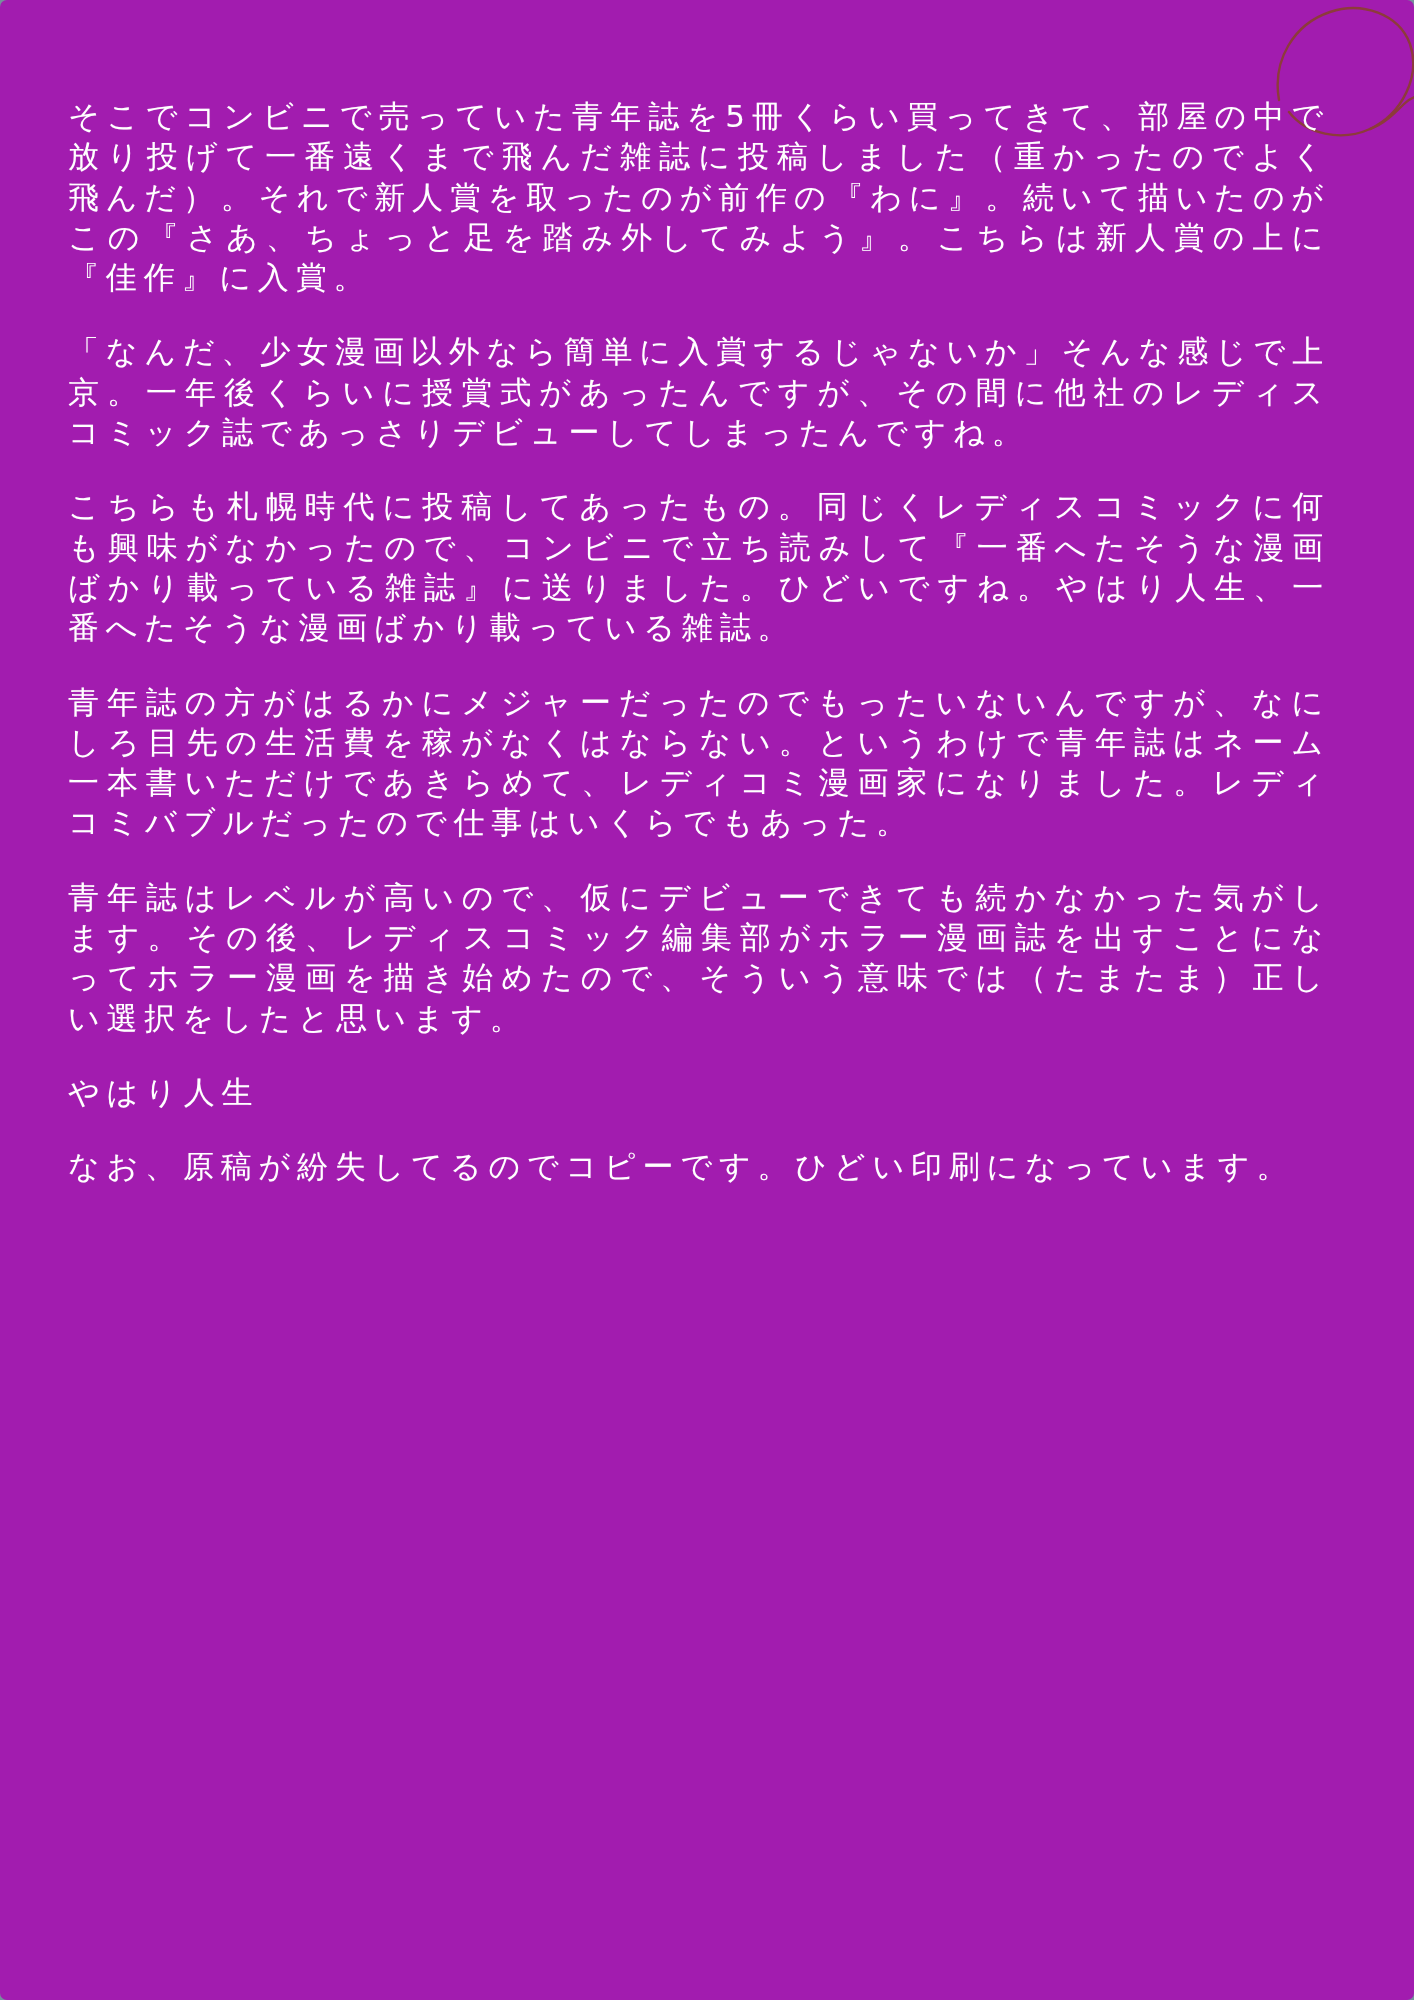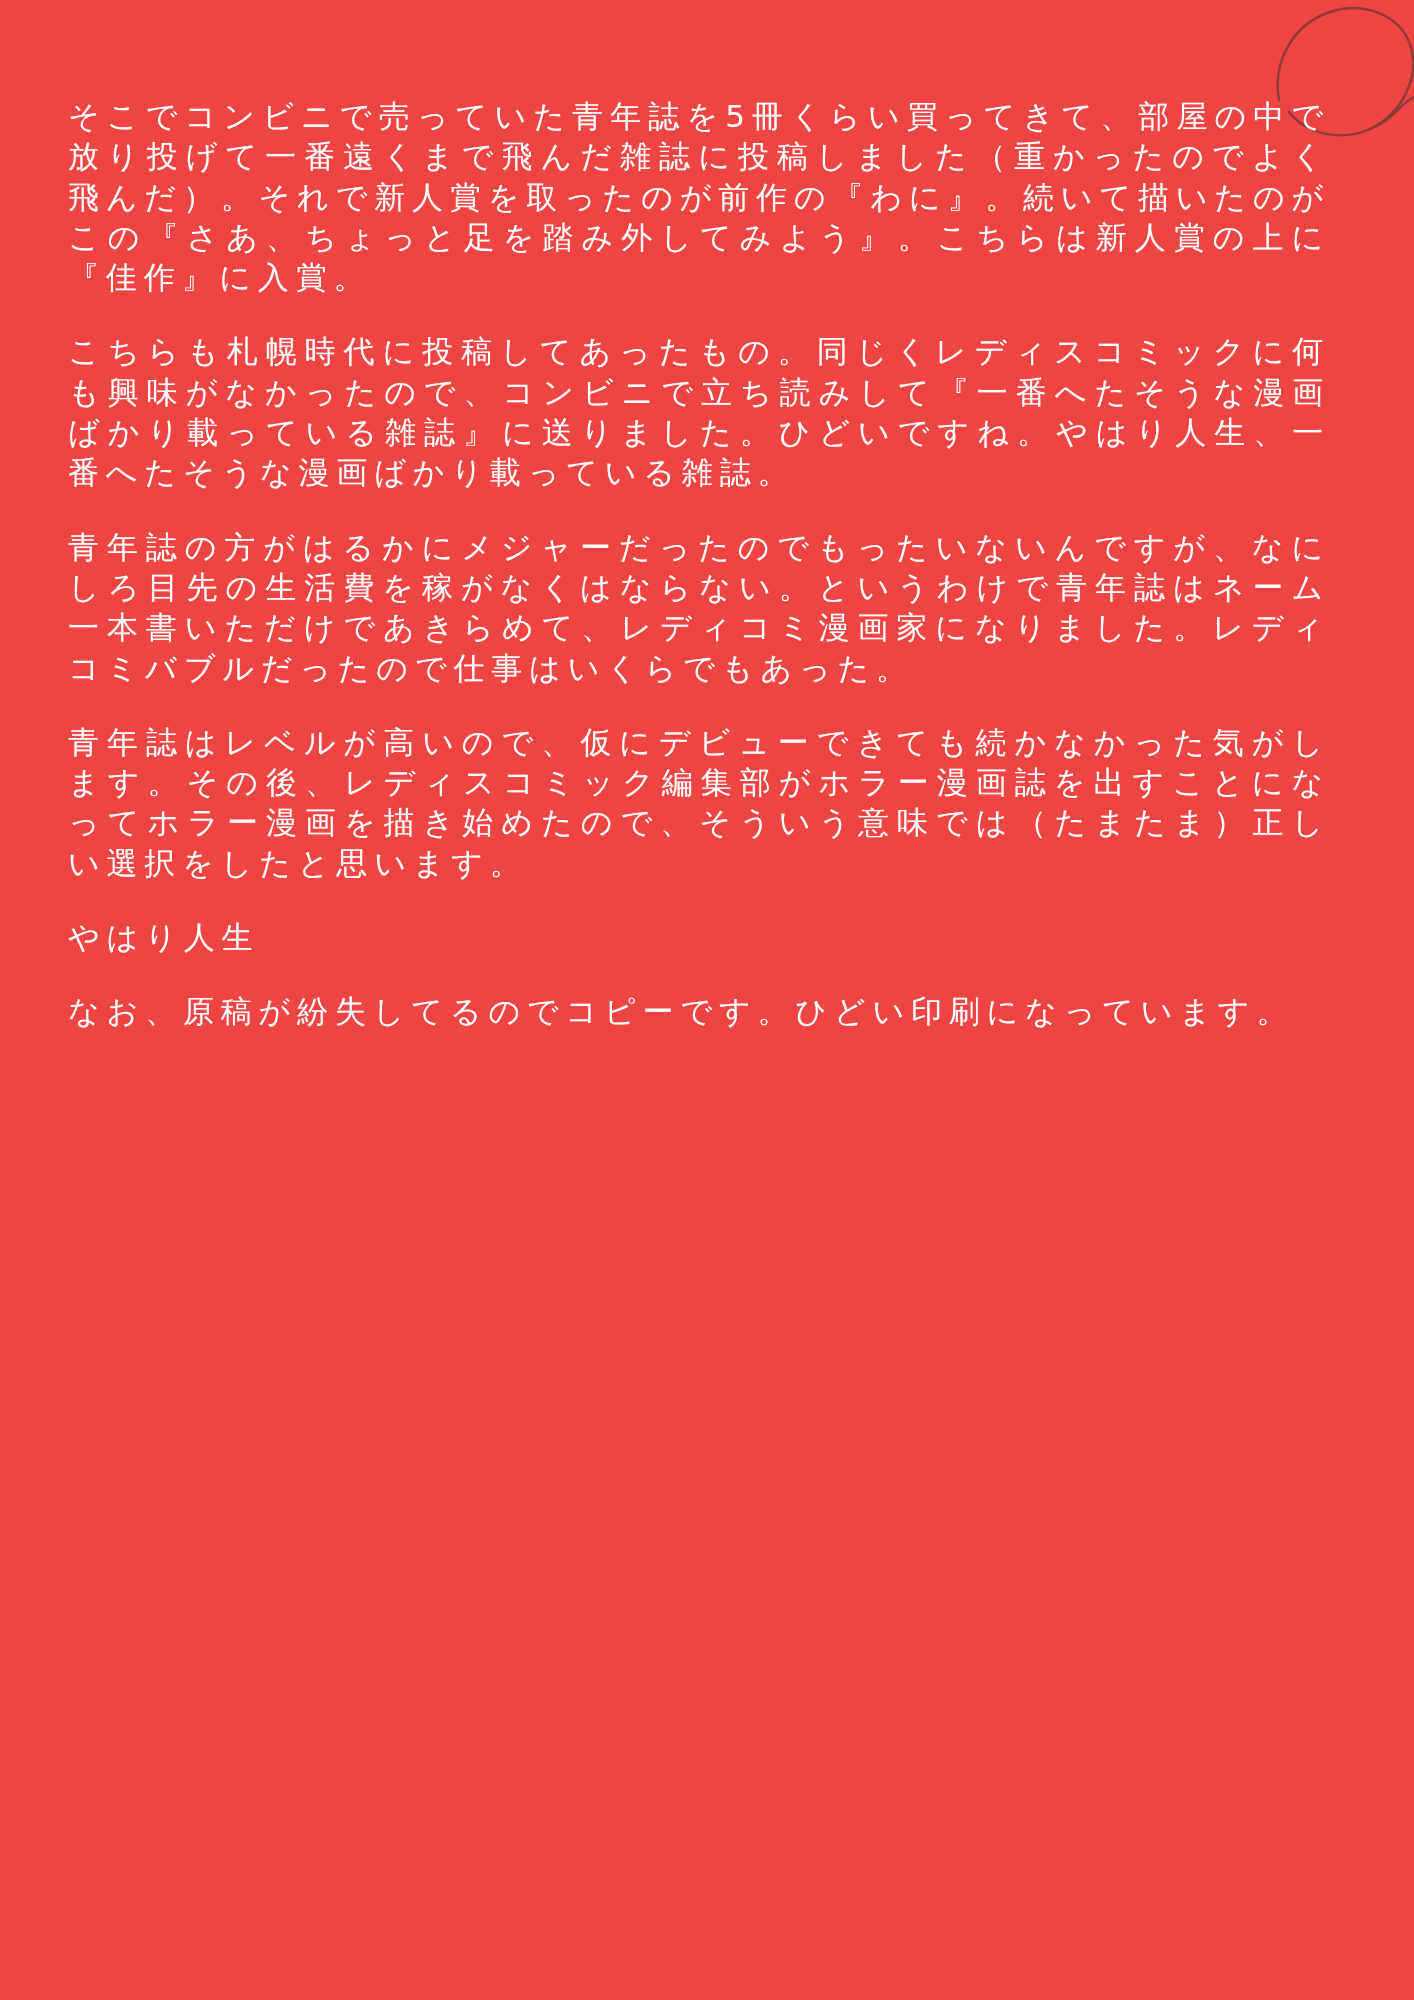--- a/index.html
+++ b/index.html
@@ -10,21 +10,22 @@
     width: 1414px;
     height: 2000px;
     background: #76909c;
     font-family: "DejaVu Sans", "Liberation Sans", sans-serif;
     overflow: hidden;
     position: relative;
   }
   .page {
     position: absolute;
     inset: 0;
-    background: #ef4444;
+    background: #a21caf;
+    border-radius: 7px;
   }
   .doodle {
     position: absolute;
     top: 0;
     right: 0;
     width: 320px;
     height: 220px;
     pointer-events: none;
   }
   .content {
@@ -57,20 +58,21 @@
 
 <div class="page">
 
   <svg class="doodle" viewBox="0 0 320 220" xmlns="http://www.w3.org/2000/svg">
     <path d="M185 100 C178 60 200 24 236 12 C268 1 305 14 316 44 C327 76 308 114 276 129 C247 142 212 134 195 112" fill="none" stroke="#8d3b3b" stroke-width="2.4" stroke-linecap="round"></path>
     <path d="M276 129 C290 124 300 114 310 104 C316 98 322 95 330 96" fill="none" stroke="#8d3b3b" stroke-width="2.4" stroke-linecap="round"></path>
   </svg>
 
   <div class="content">
     <p class="para">そこでコンビニで売っていた青年誌を5冊くらい買ってきて、部屋の中で放り投げて一番遠くまで飛んだ雑誌に投稿しました（重かったのでよく飛んだ）。それで新人賞を取ったのが前作の『わに』。続いて描いたのがこの『さあ、ちょっと足を踏み外してみよう』。こちらは新人賞の上に『佳作』に入賞。</p>
+    <p class="para">「なんだ、少女漫画以外なら簡単に入賞するじゃないか」そんな感じで上京。一年後くらいに授賞式があったんですが、その間に他社のレディスコミック誌であっさりデビューしてしまったんですね。</p>
     <p class="para">こちらも札幌時代に投稿してあったもの。同じくレディスコミックに何も興味がなかったので、コンビニで立ち読みして『一番へたそうな漫画ばかり載っている雑誌』に送りました。ひどいですね。やはり人生、一番へたそうな漫画ばかり載っている雑誌。</p>
     <p class="para">青年誌の方がはるかにメジャーだったのでもったいないんですが、なにしろ目先の生活費を稼がなくはならない。というわけで青年誌はネーム一本書いただけであきらめて、レディコミ漫画家になりました。レディコミバブルだったので仕事はいくらでもあった。</p>
     <p class="para">青年誌はレベルが高いので、仮にデビューできても続かなかった気がします。その後、レディスコミック編集部がホラー漫画誌を出すことになってホラー漫画を描き始めたので、そういう意味では（たまたま）正しい選択をしたと思います。</p>
     <p class="para signature">やはり人生</p>
     <p class="para last">なお、原稿が紛失してるのでコピーです。ひどい印刷になっています。</p>
   </div>
 
 </div>
 
 </body></html>

